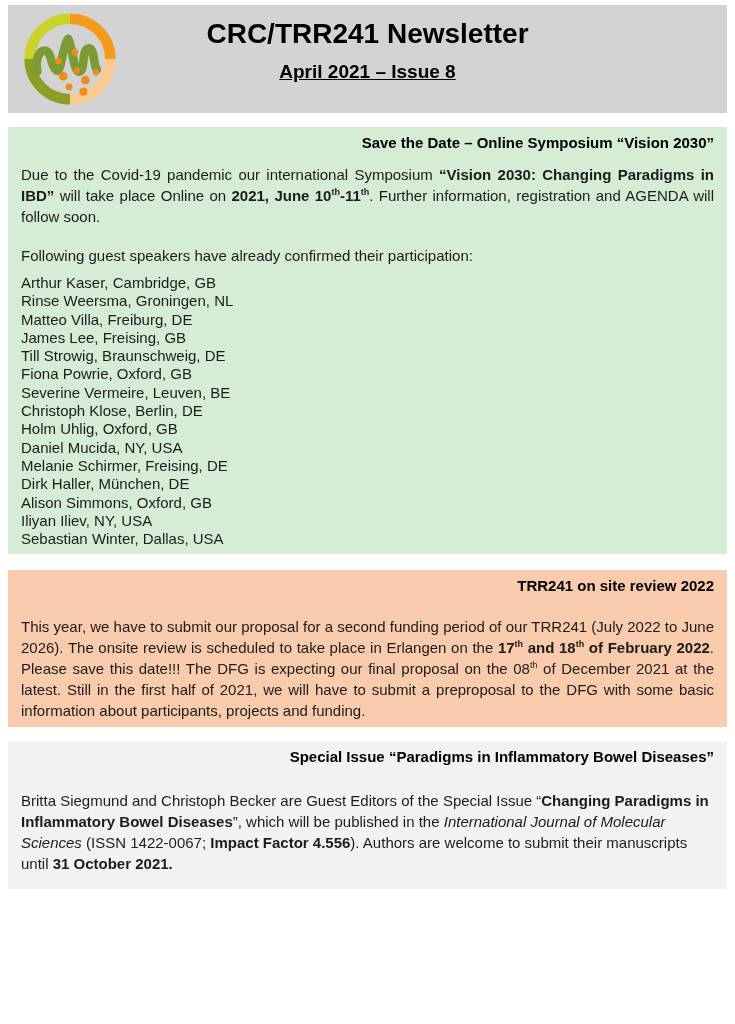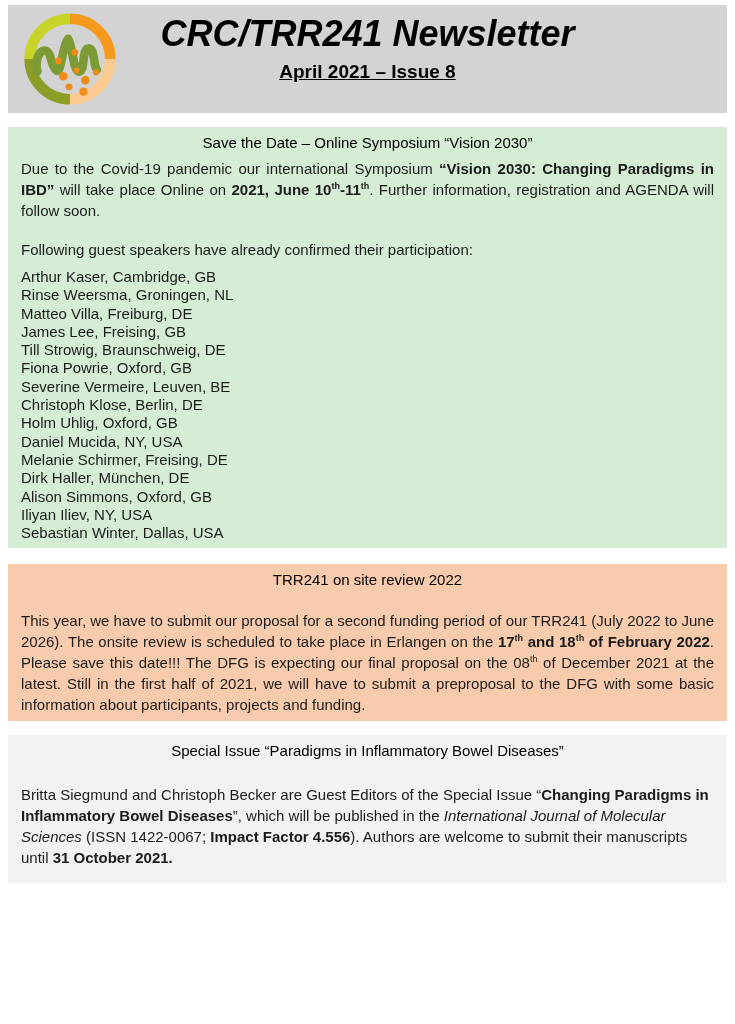--- a/index.html
+++ b/index.html
@@ -28,56 +28,55 @@
     top: 6px;
     width: 96px;
     height: 96px;
   }
   .header-text {
     text-align: center;
     padding-top: 12px;
   }
   .newsletter-title {
     margin: 0;
-    font-size: 36px;
+    font-size: 28px;
     line-height: 33px;
     font-weight: bold;
     color: #000000;
-    font-style: italic;
   }
   .newsletter-issue {
     margin: 11px 0 0 0;
     font-size: 19px;
     line-height: 22px;
     font-weight: bold;
     color: #000000;
     text-decoration: underline;
   }
   
   .panel {
     margin: 14px 8px 0 8px;
     padding: 6px 13px 6px 13px;
   }
   .panel-orange { margin-top: 16px; }
   .panel-gray   { padding-bottom: 15px; }
   .panel-title {
     margin: 0;
     font-size: 15px;
     line-height: 19px;
-    font-weight: normal;
-    text-align: center;
+    font-weight: bold;
+    text-align: right;
     color: #000000;
   }
   .body {
     margin: 0;
     font-size: 15px;
     line-height: 21px;
   }
   .justify { text-align: justify; }
-  .intro { margin-top: 6px; }
+  .intro { margin-top: 12px; }
   .speakers-heading { margin-top: 18px; }
   .review-body { margin-top: 21px; }
   .special-body { margin-top: 24px; }
   .speakers {
     list-style: none;
     margin: 8px 0 0 0;
     padding: 0;
     font-size: 15px;
     line-height: 18.3px;
   }

